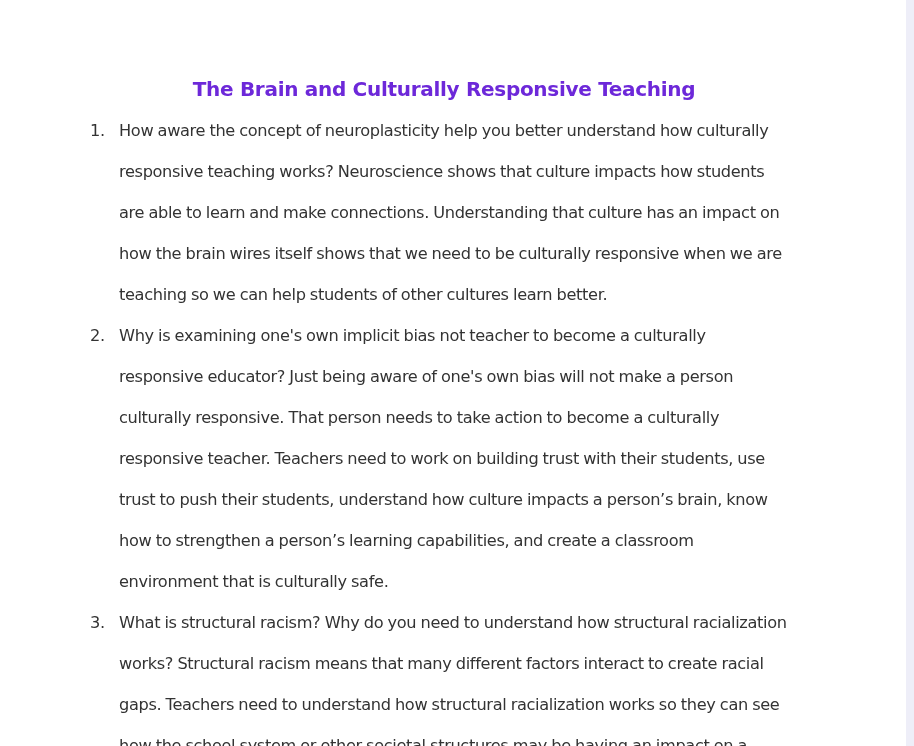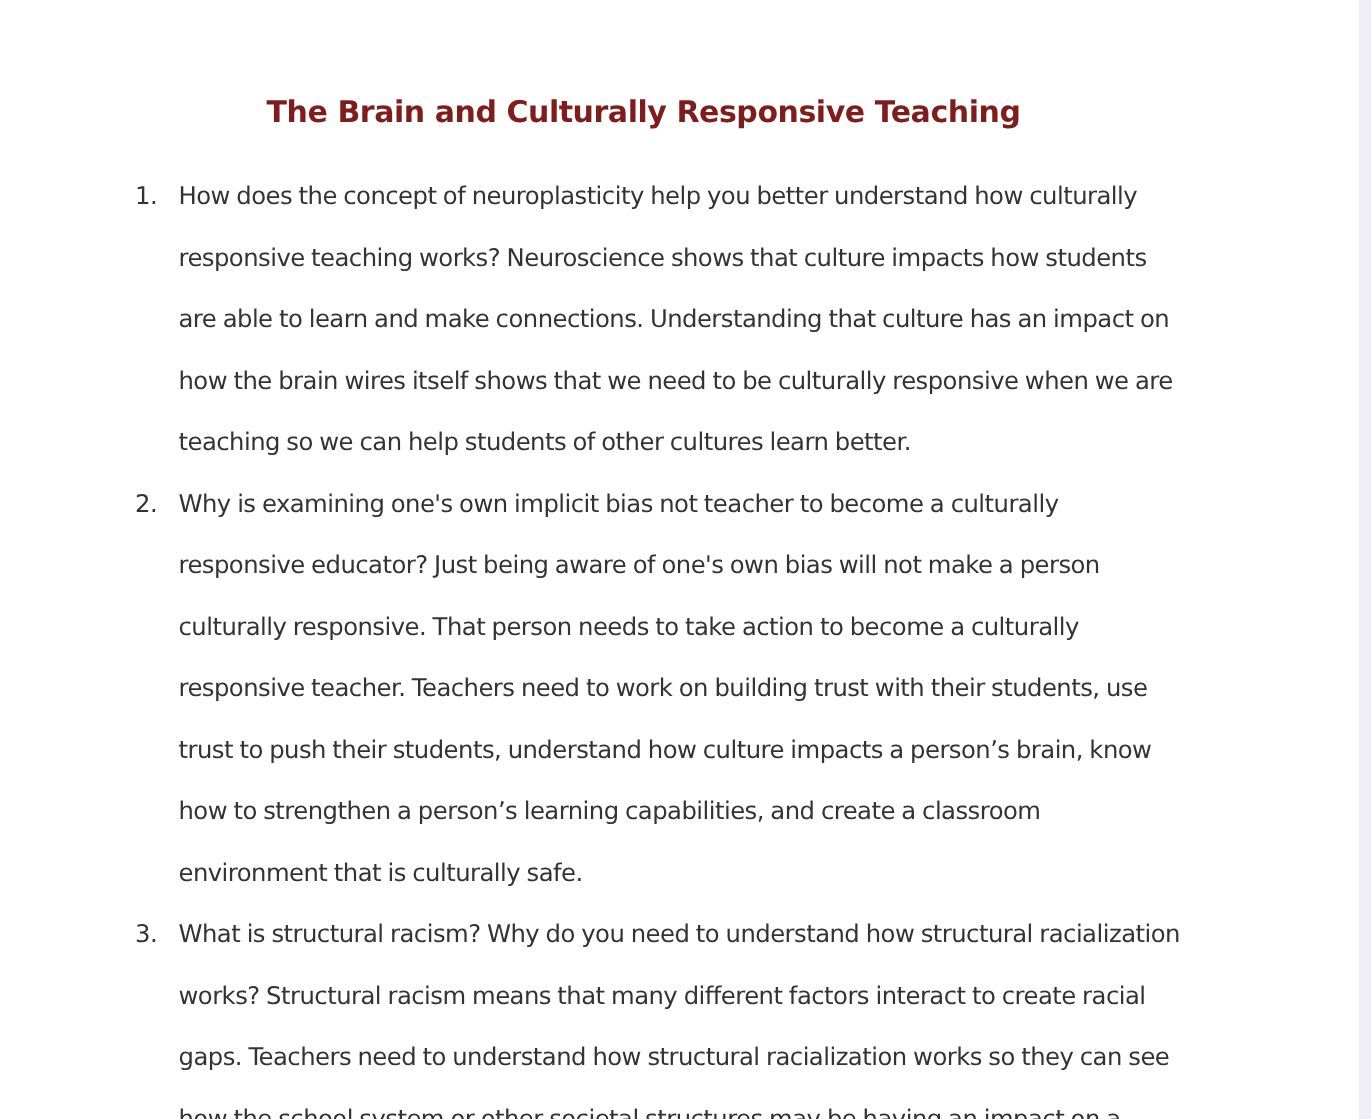--- a/index.html
+++ b/index.html
@@ -28,23 +28,23 @@
     }
     .title {
       position: absolute;
       left: 0;
       top: 62px;
       width: 858px;
       text-align: center;
       font-family: "DejaVu Sans", sans-serif;
       font-weight: bold;
       font-size: 20px;
-      color: #7f1d1d;
+      color: #6d28d9;
       letter-spacing: -0.3px;
-      margin: 0;
+      margin: 15px;
     }
     ol.qa {
       position: absolute;
       left: 90px;
       top: 110px;
       width: 700px;
       margin: 0;
       padding: 0;
       list-style: none;
       font-family: "DejaVu Sans", sans-serif;
@@ -67,21 +67,21 @@
   </style>
 </head>
 <body>
 
 <div class="page">
   <h1 class="title">The Brain and Culturally Responsive Teaching</h1>
 
   <ol class="qa">
     <li>
       <span class="num">1.</span>
-      <span>How does the concept of neuroplasticity help you better understand how culturally responsive teaching works?</span>
+      <span>How aware the concept of neuroplasticity help you better understand how culturally responsive teaching works?</span>
       <span>Neuroscience shows that culture impacts how students are able to learn and make connections. Understanding that culture has an impact on how the brain wires itself shows that we need to be culturally responsive when we are teaching so we can help students of other cultures learn better.</span>
     </li>
     <li>
       <span class="num">2.</span>
       <span>Why is examining one's own implicit bias not teacher to become a culturally responsive educator?</span>
       <span>Just being aware of one's own bias will not make a person culturally responsive. That person needs to take action to become a culturally responsive teacher. Teachers need to work on building trust with their students, use trust to push their students, understand how culture impacts a person’s brain, know how to strengthen a person’s learning capabilities, and create a classroom environment that is culturally safe.</span>
     </li>
     <li>
       <span class="num">3.</span>
       <span>What is structural racism?  Why do you need to understand how structural racialization works?</span>

